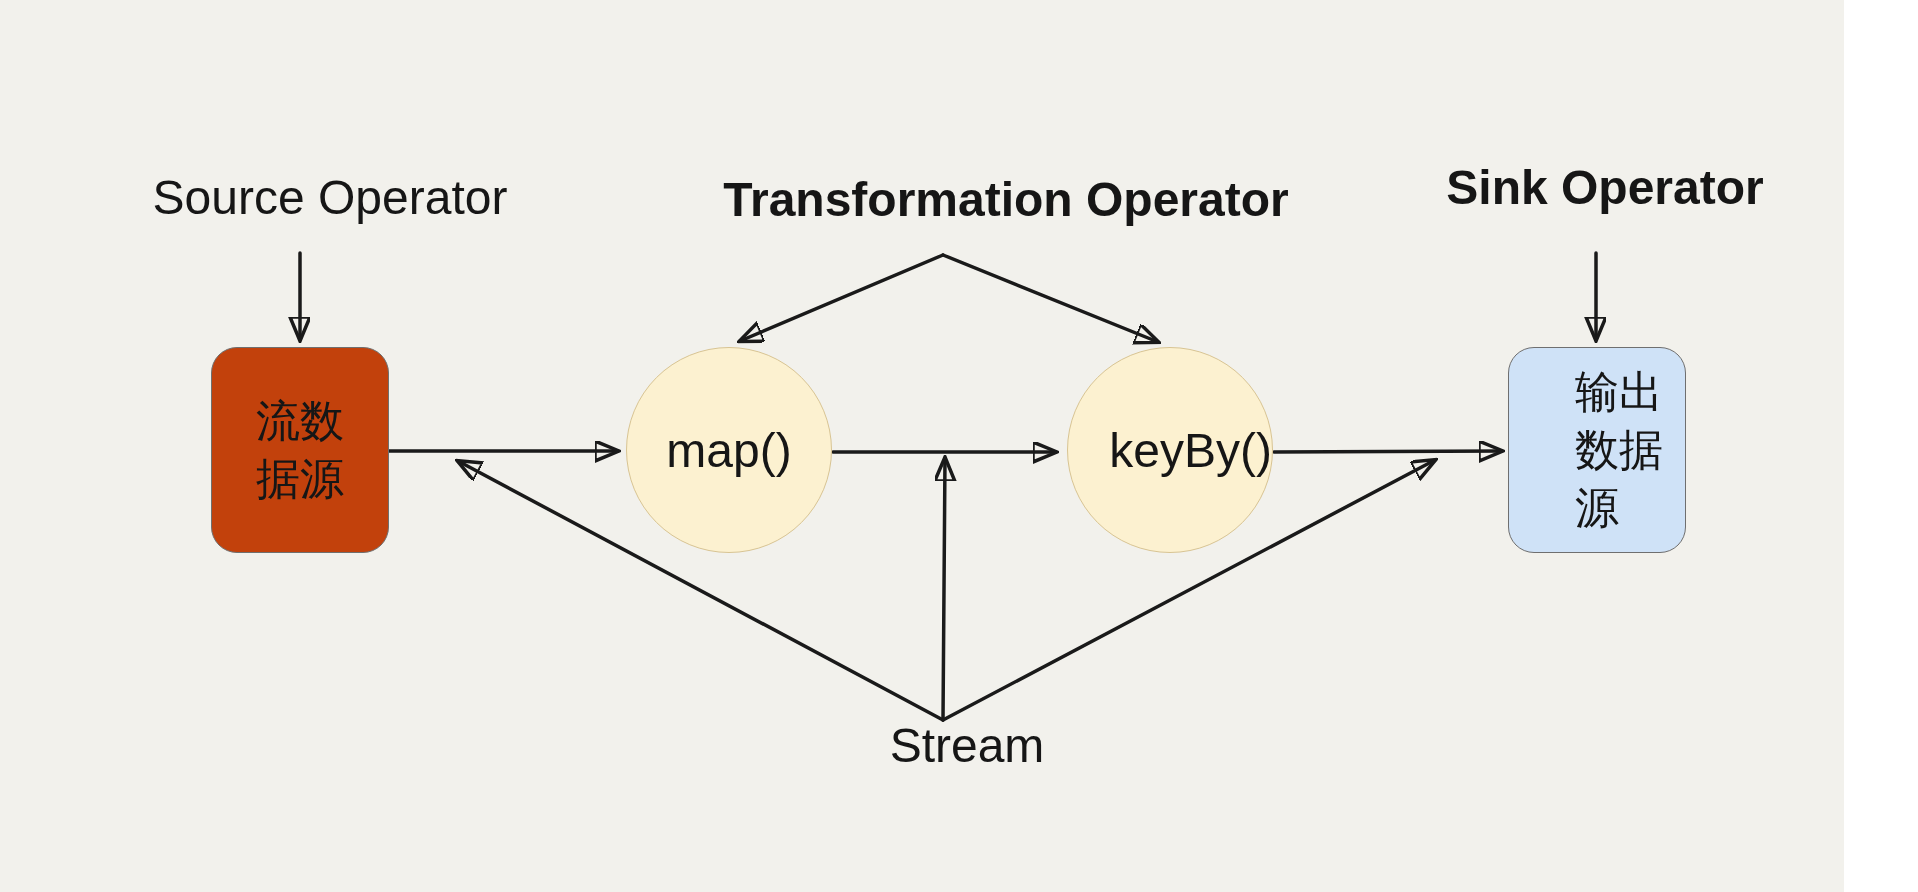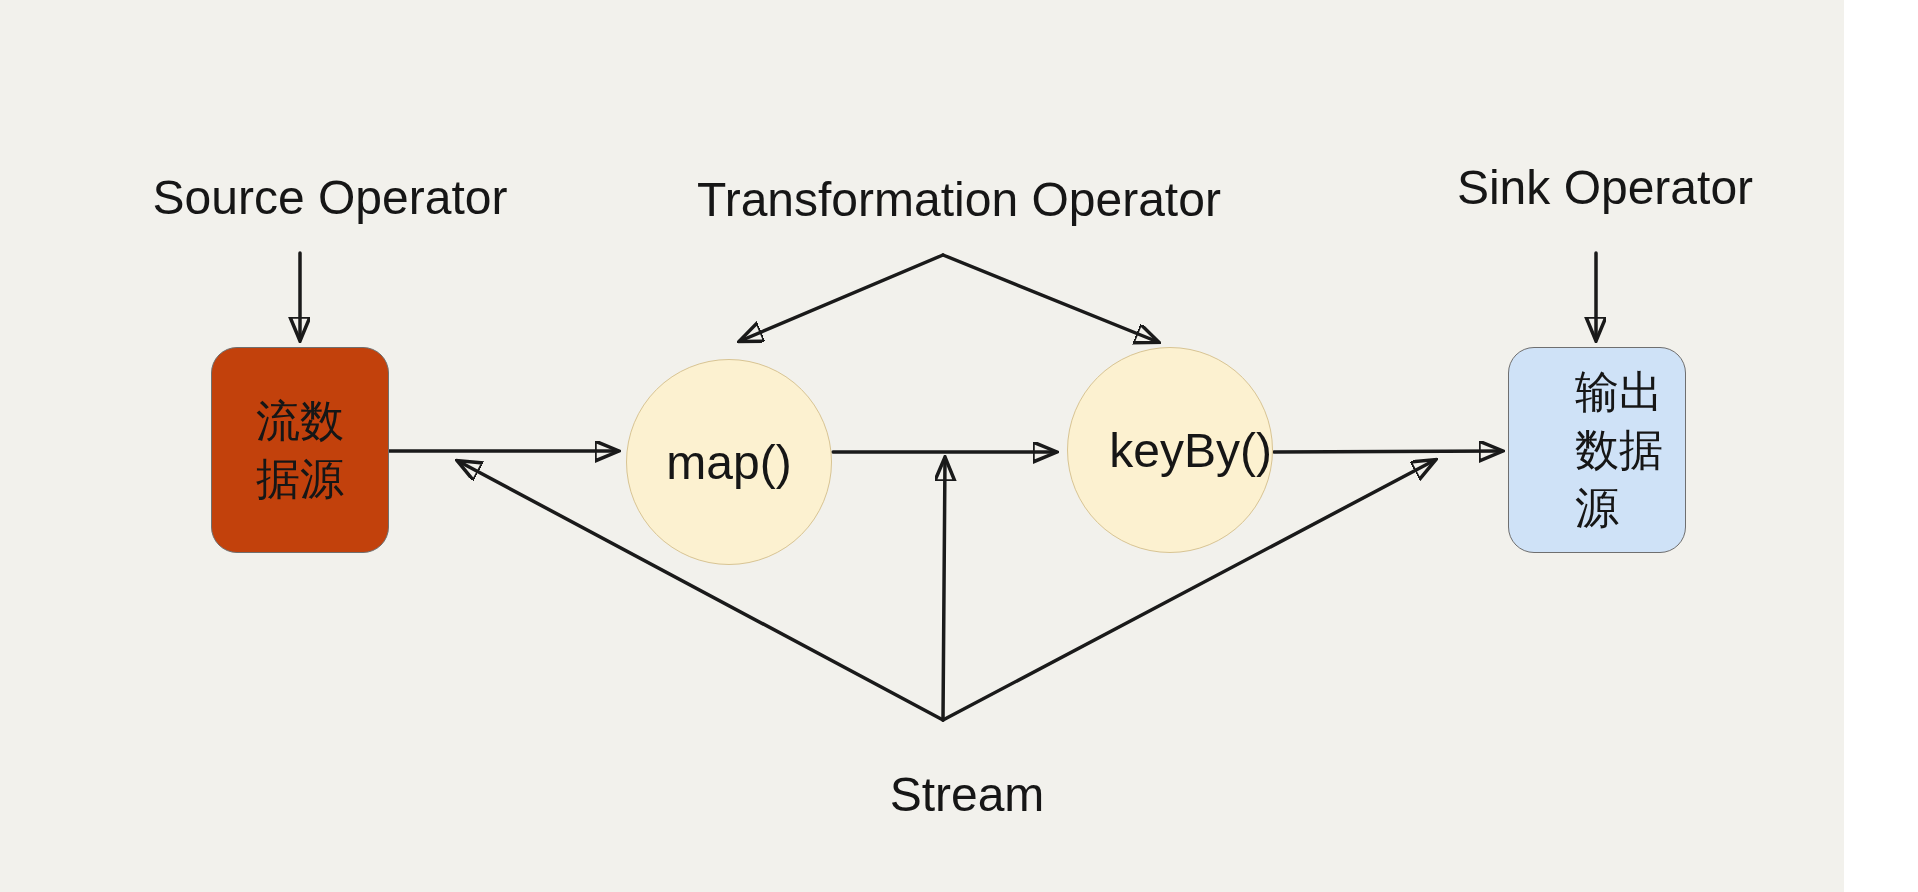--- a/index.html
+++ b/index.html
@@ -91,42 +91,42 @@
     <path d="M389,451 L618,451" marker-end="url(#arrow)"></path>
     <path d="M833,452 L1056,452" marker-end="url(#arrow)"></path>
     <path d="M1274,452 L1502,451" marker-end="url(#arrow)"></path>
     <path d="M943,720 L458,461" marker-end="url(#arrow)"></path>
     <path d="M943,720 L945,458" marker-end="url(#arrow)"></path>
     <path d="M943,720 L1435,460" marker-end="url(#arrow)"></path>
   </svg>
 
   <div class="top-label" style="left:330px;top:170px;">Source Operator</div>
 
-  <div class="top-label" style="left:959px;top:172px;">Transformation Operator</div>
+  <div class="top-label" style="left:1006px;top:172px;font-weight:bold;">Transformation Operator</div>
 
-  <div class="top-label" style="left:1605px;top:160px;">Sink Operator</div>
+  <div class="top-label" style="left:1605px;top:160px;font-weight:bold;">Sink Operator</div>
 
   <div class="node box" style="left: 211px; top: 347px; background-color: #c2410c; border-color: rgb(111, 111, 111);">
     <div class="box-label">
       <div>流数</div>
       <div>据源</div>
     </div>
   </div>
 
-  <div class="node circle" style="left: 626px; top: 359px; background-color: rgb(252, 241, 208); border-color: rgb(216, 196, 147);">
+  <div class="node circle" style="left: 626px; top: 347px; background-color: rgb(252, 241, 208); border-color: rgb(216, 196, 147);">
     <div class="circle-label">map()</div>
   </div>
 
   <div class="node circle" style="left: 1067px; top: 347px; background-color: rgb(252, 241, 208); border-color: rgb(216, 196, 147); justify-content: flex-end;">
     <div class="circle-label">keyBy()</div>
   </div>
 
   <div class="node box" style="left: 1508px; top: 347px; background-color: rgb(207, 226, 247); border-color: rgb(111, 111, 111); padding-left: 44px;">
     <div class="box-label left-block">
       <div>输出</div>
       <div>数据</div>
       <div>源</div>
     </div>
   </div>
 
-  <div class="stream-label" style="left:967px;top:767px;">Stream</div>
+  <div class="stream-label" style="left:967px;top:718px;">Stream</div>
 
 </div>
 
 </body></html>

